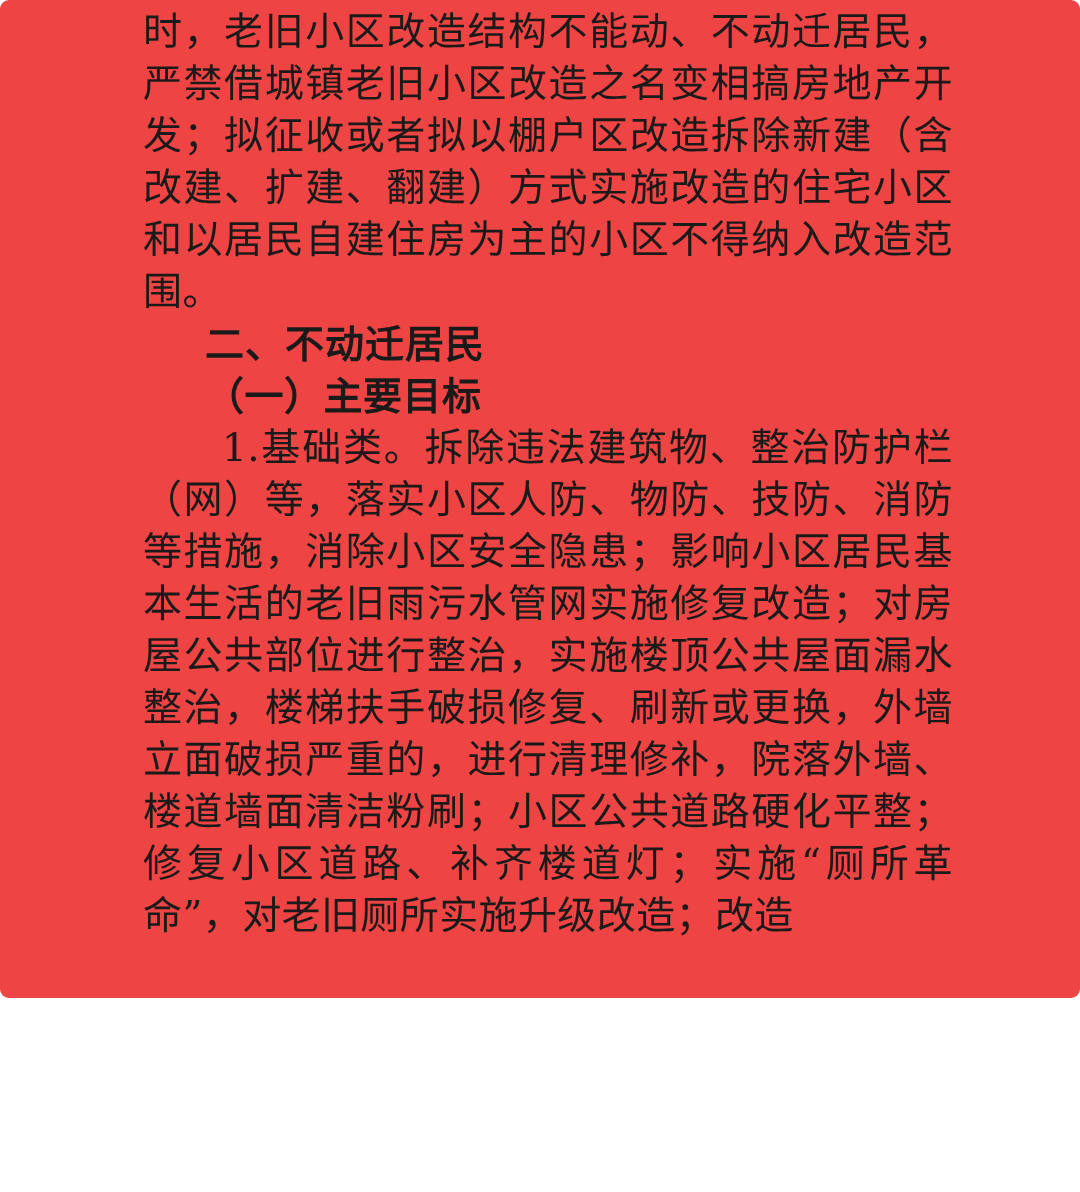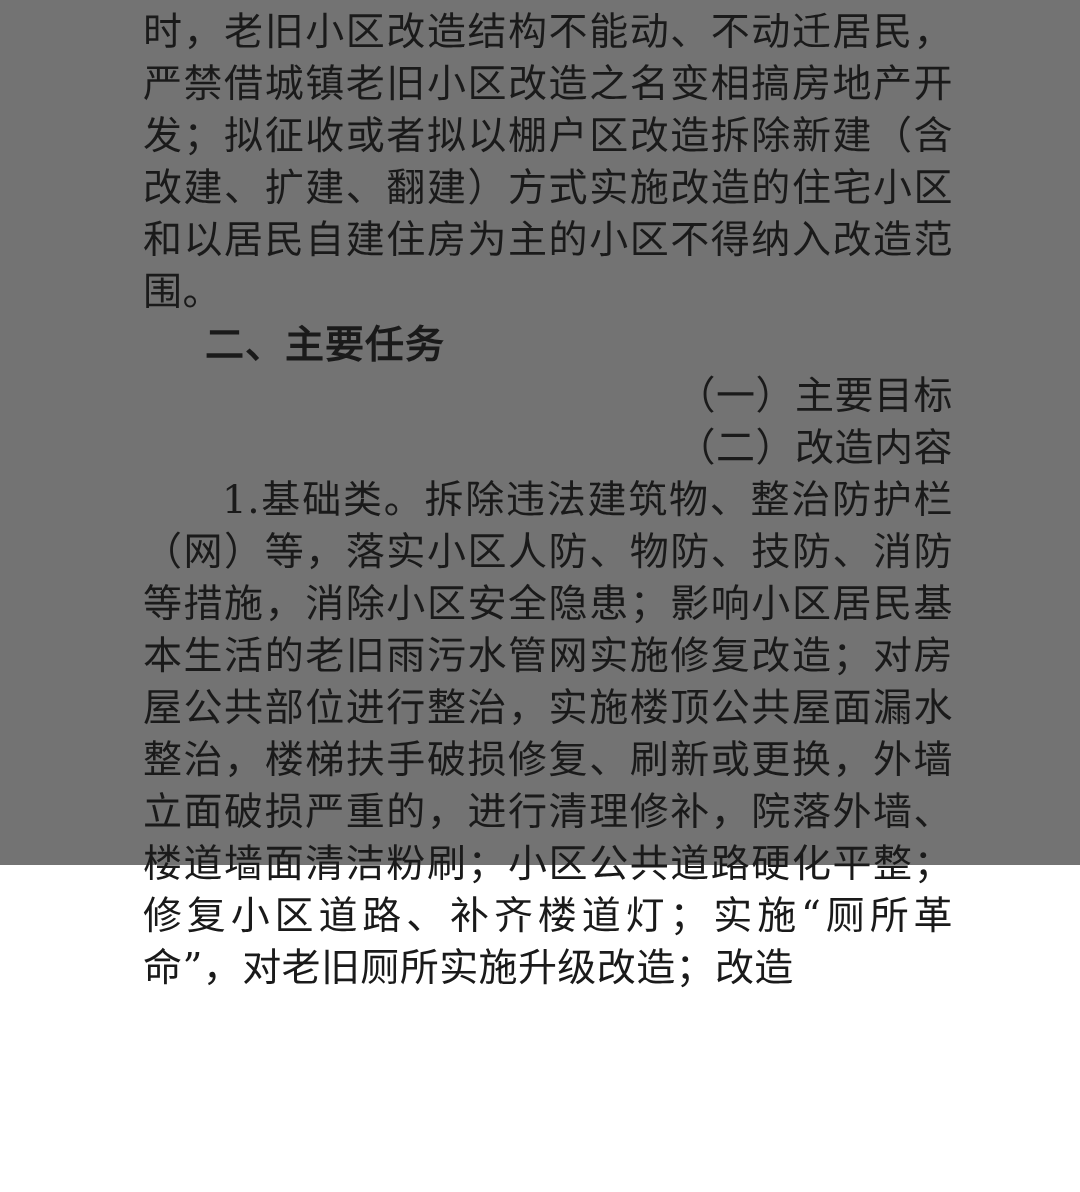--- a/index.html
+++ b/index.html
@@ -13,23 +13,24 @@
     height: 1192px;
     overflow: hidden;
     font-family: "DejaVu Serif", "Liberation Serif", serif;
     color: #1a1a1a;
     -webkit-font-smoothing: antialiased;
   }
 
   .page {
     position: relative;
     width: 1080px;
-    height: 865px;
-    background: #737373;
+    height: 998px;
+    background: #ef4444;
     box-sizing: border-box;
+    border-radius: 9px;
   }
 
   .text-column {
     position: absolute;
     left: 143px;
     top: 6px;
     width: 810px;
   }
 
   
@@ -62,43 +63,42 @@
     line-height: 52px;
     font-weight: 700;
     text-indent: 62px;
     text-align: left;
     letter-spacing: 1px;
   }
   p.heading-sub {
     margin: 0;
     font-size: 39px;
     line-height: 52px;
-    font-weight: 400;
+    font-weight: 700;
     text-indent: 62px;
-    text-align: right;
+    text-align: left;
     letter-spacing: 0.5px;
   }
 
   
   .lead {
     font-weight: 400;
   }
 </style>
 </head>
 <body>
 
 <div class="page">
   <div class="text-column">
 
     <p class="para flush">时，老旧小区改造结构不能动、不动迁居民，严禁借城镇老旧小区改造之名变相搞房地产开发；拟征收或者拟以棚户区改造拆除新建（含改建、扩建、翻建）方式实施改造的住宅小区和以居民自建住房为主的小区不得纳入改造范围。</p>
 
-    <p class="heading">二、主要任务</p>
+    <p class="heading">二、不动迁居民</p>
 
     <p class="heading-sub">（一）主要目标</p>
 
 
-    <p class="heading-sub">（二）改造内容</p>
 
 
     <p class="para indent"><span class="lead">1.基础类。</span><span>拆除违法建筑物、整治防护栏（网）等，落实小区人防、物防、技防、消防等措施，消除小区安全隐患；影响小区居民基本生活的老旧雨污水管网实施修复改造；对房屋公共部位进行整治，实施楼顶公共屋面漏水整治，楼梯扶手破损修复、刷新或更换，外墙立面破损严重的，进行清理修补，院落外墙、楼道墙面清洁粉刷；小区公共道路硬化平整；修复小区道路、补齐楼道灯；实施“厕所革命”，对老旧厕所实施升级改造；改造</span></p>
 
   </div>
 </div>
 
 </body></html>

